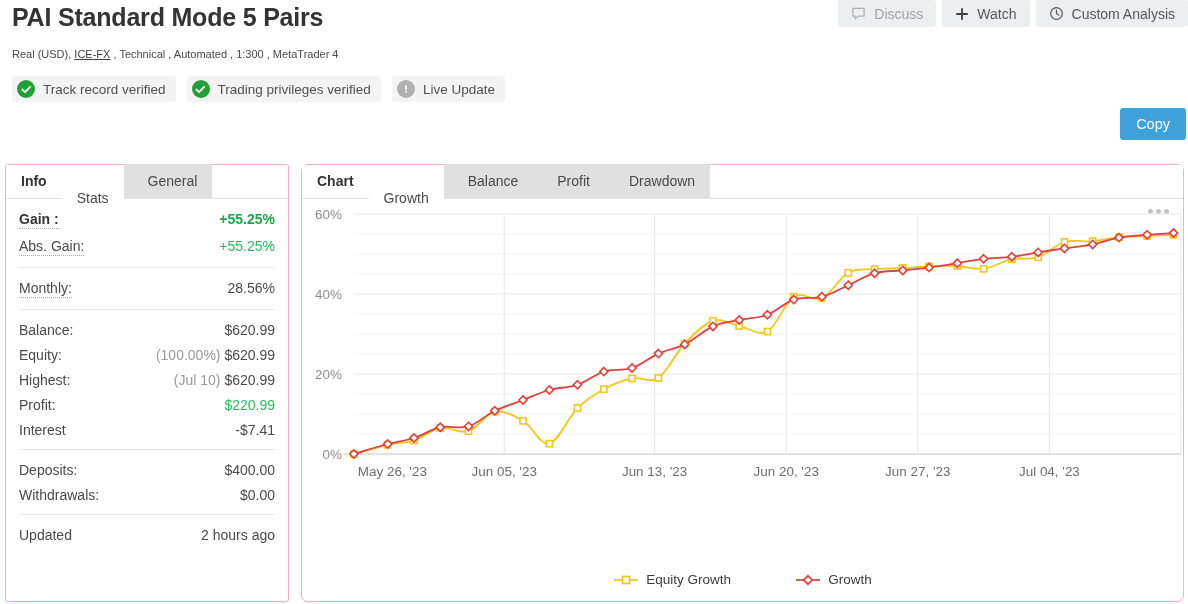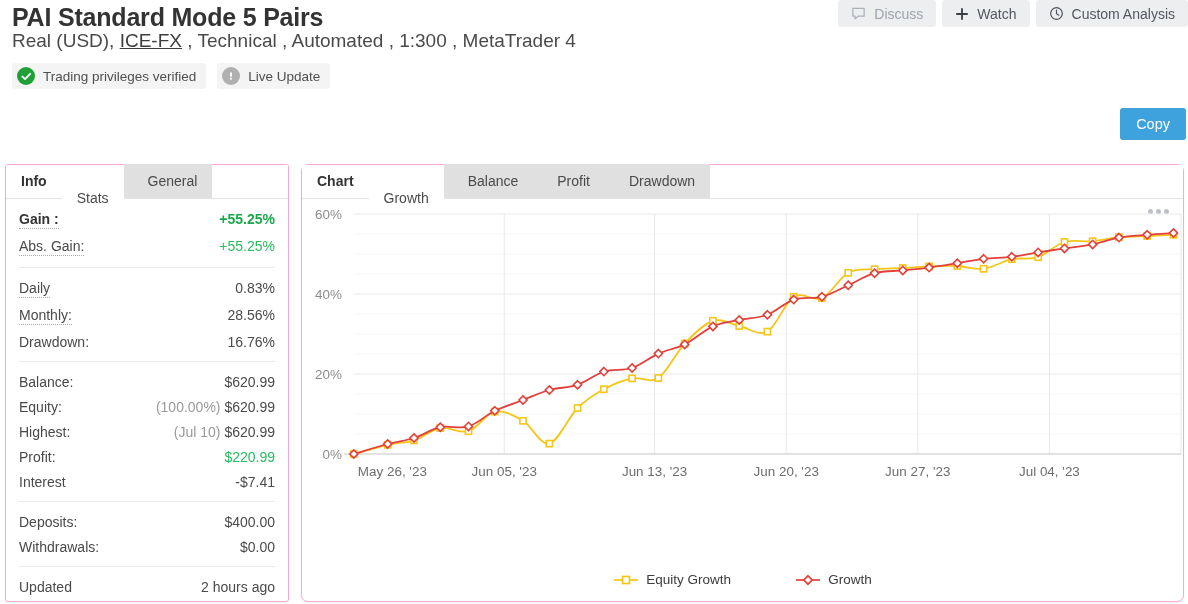--- a/index.html
+++ b/index.html
@@ -14,22 +14,22 @@
   .page { position: relative; width: 1188px; height: 604px; }
 
   
   .header { position: relative; padding: 0 12px; }
   .title {
     font-size: 25px; font-weight: bold; color: #333;
     letter-spacing: -0.2px;
     margin: 0; padding-top: 2px; line-height: 30px;
   }
   .subtitle {
-    font-size: 19px; color: #4a4a4a;
-    line-height: 18px;
+    font-size: 11px; color: #4a4a4a;
+    margin-top: 13px; line-height: 18px;
   }
   .subtitle .lnk {
     color: #3d3d3d; text-decoration: underline; cursor: pointer;
   }
 
   .badges { display: flex; align-items: center; gap: 11px; margin-top: 13px; }
   .badge {
     display: inline-flex; align-items: center; gap: 8px;
     background: #f4f4f4; border-radius: 3px;
     padding: 4px 10px 4px 5px; height: 26px;
@@ -137,20 +137,28 @@
       <span>Real (USD), </span><a class="lnk">ICE-FX</a><span> , Technical , Automated , 1:300 , MetaTrader 4</span>
     </div>
 
     <div class="badges">
       <div class="badge">
         <span class="badge-ico green">
           <svg width="11" height="11" viewBox="0 0 12 12">
               <path d="M1.6 6.1 L4.4 8.8 L10 3.1" stroke="#fff" stroke-width="2" fill="none" stroke-linecap="round" stroke-linejoin="round"></path>
             </svg>
         </span>
+        <span>Track record verified</span>
+      </div>
+      <div class="badge">
+        <span class="badge-ico green">
+          <svg width="11" height="11" viewBox="0 0 12 12">
+              <path d="M1.6 6.1 L4.4 8.8 L10 3.1" stroke="#fff" stroke-width="2" fill="none" stroke-linecap="round" stroke-linejoin="round"></path>
+            </svg>
+        </span>
         <span>Trading privileges verified</span>
       </div>
       <div class="badge">
         <span class="badge-ico grey">
           <svg width="12" height="12" viewBox="0 0 12 12">
               <rect x="5.1" y="2.3" width="1.8" height="4.6" rx="0.9" fill="#fff"></rect>
               <circle cx="6" cy="8.8" r="1" fill="#fff"></circle>
             </svg>
         </span>
         <span>Live Update</span>
@@ -202,30 +210,22 @@
           <div class="srow">
             <span class="lab dotted b">Gain :</span>
             <span class="val green">+55.25%</span>
           </div>
           <div class="srow">
             <span class="lab dotted">Abs. Gain:</span>
             <span class="val green-n">+55.25%</span>
           </div>
           <div class="sdiv"></div>
           <div class="srow">
-            <span class="lab dotted">Daily</span>
-            <span class="val">0.83%</span>
-          </div>
-          <div class="srow">
             <span class="lab dotted">Monthly:</span>
             <span class="val">28.56%</span>
-          </div>
-          <div class="srow">
-            <span class="lab">Drawdown:</span>
-            <span class="val">16.76%</span>
           </div>
           <div class="sdiv"></div>
           <div class="srow">
             <span class="lab">Balance:</span>
             <span class="val">$620.99</span>
           </div>
           <div class="srow">
             <span class="lab">Equity:</span>
             <span class="val"><span class="sub">(100.00%) </span>$620.99</span>
           </div>

